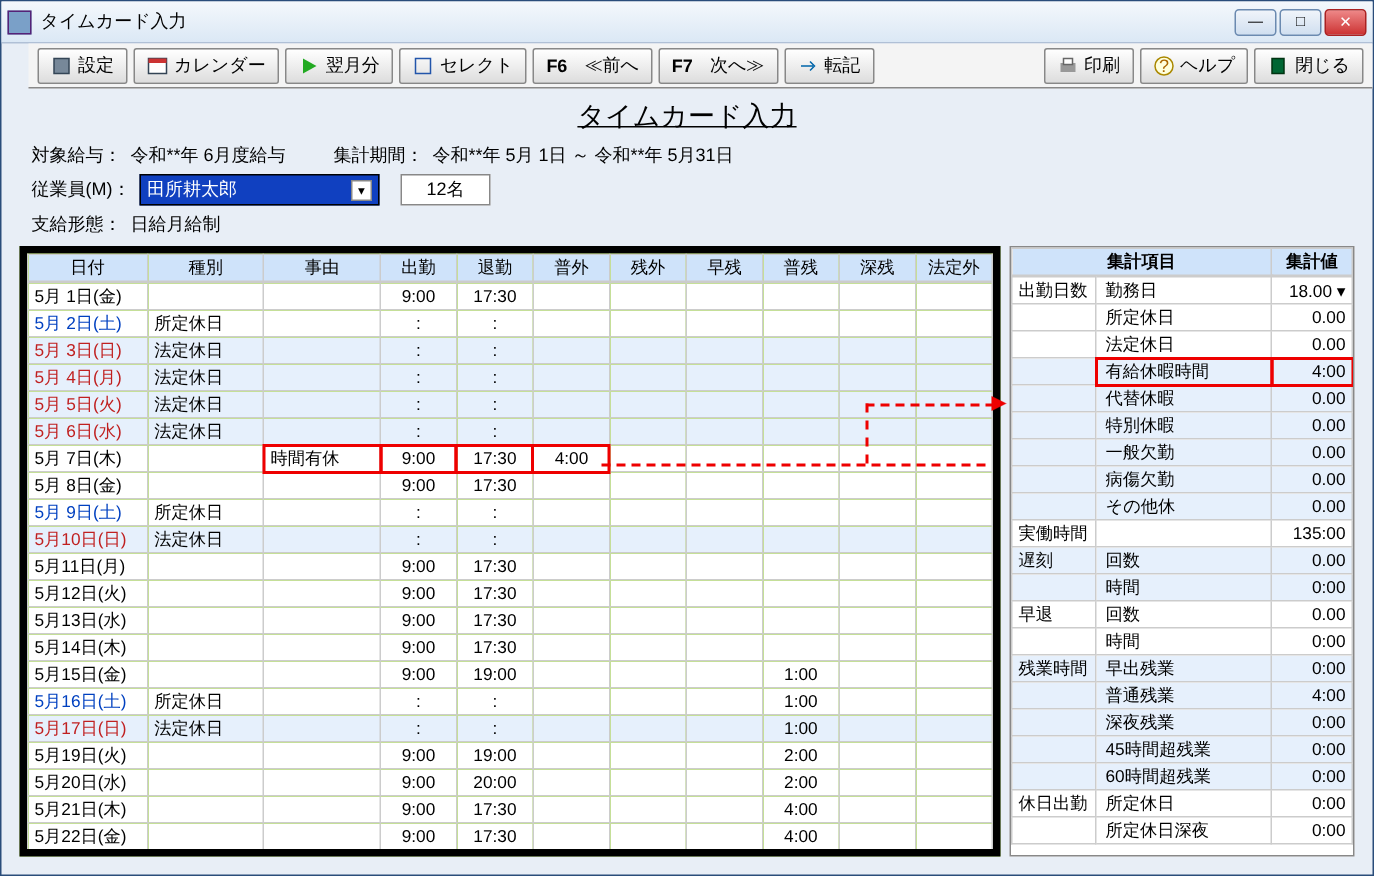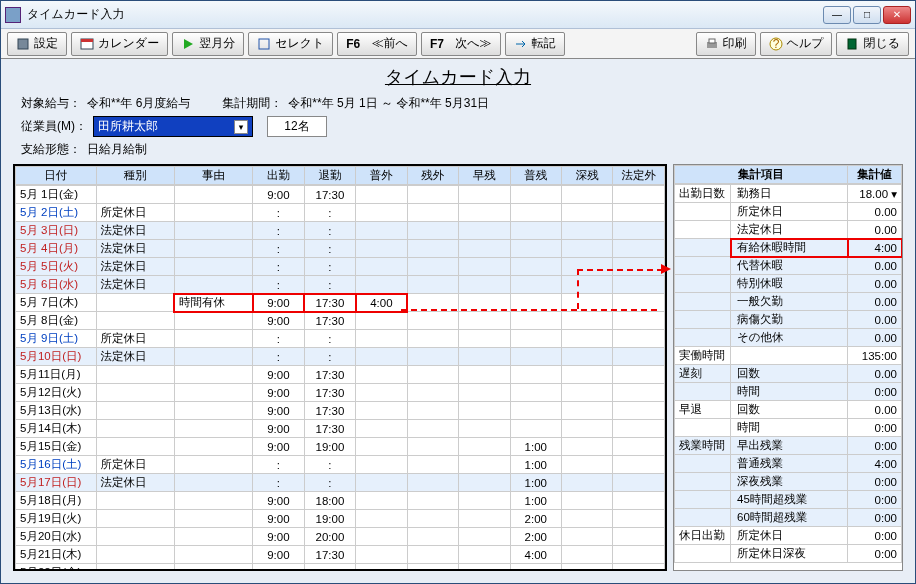--- a/index.html
+++ b/index.html
@@ -8,40 +8,40 @@
 
 .window { width: 916px; height: 584px; border: 1px solid #2a4d7a; background: #e8eef6; display: flex; flex-direction: column; }
 .titlebar { height: 28px; background: linear-gradient(#f4f8fc,#dbe8f5); display: flex; align-items: center; padding: 0 4px; border-bottom: 1px solid #b0c0d6; }
 .titlebar .icon { width: 16px; height: 16px; background: #7aa0c8; border: 1px solid #527; margin-right: 6px; }
 .titlebar .title { flex: 1; color: #000; }
 .winbtns { display: flex; gap: 2px; }
 .winbtn { width: 28px; height: 18px; border: 1px solid #6b8ab0; background: linear-gradient(#f0f4fa,#d0dff0); border-radius: 3px; display:flex;align-items:center;justify-content:center; font-size:10px;}
 .winbtn.close { background: linear-gradient(#e88,#c33); color:#fff; border-color:#a22;}
 
 
-.toolbar { height: 30px; background: #f4f4f4; border-bottom:1px solid #888; display:flex; align-items:center; padding:0 6px; gap:4px; }
+.toolbar { height: 30px; background: #f4f4f4; border-bottom:1px solid #888; display:flex; align-items:center; padding:0 6px; gap:4px;margin-left:18px; }
 .tbtn { height: 24px; padding: 0 8px; border:1px solid #888; background:linear-gradient(#fff,#ddd); display:flex; align-items:center; gap:4px; font-size:12px; border-radius:2px;}
 .tbtn .ic { width:14px; height:14px; }
 .toolbar .spacer { flex:1; }
 
 
 .header-area { padding: 6px 20px 4px 20px; text-align:center; }
 .page-title { font-size: 18px; text-decoration: underline; color:#000; }
 
 .meta { padding: 2px 20px; font-size:12px; color:#000; }
 .meta-row { display:flex; align-items:center; gap:6px; margin-bottom:4px; }
 .meta-label { display:inline-block; }
 .meta-val { display:inline-block; }
 .emp-select { background:#1040c0; color:#fff; padding:1px 4px; border:1px solid #000; display:inline-flex; align-items:center; width:160px; justify-content:space-between;}
 .emp-select .dd { background:#fff; color:#000; border:1px solid #888; width:14px; height:14px; display:flex;align-items:center;justify-content:center;font-size:9px;}
 .count-box { border:1px solid #888; background:#fff; padding:1px 8px; margin-left:8px; min-width:60px; text-align:center;}
 
 
 .main { flex:1; display:flex; padding:0 12px 12px 12px; gap:6px; overflow:hidden; position:relative;}
-.left-pane { flex:1; border:2px solid #000000; background:#bef264; display:flex; flex-direction:column; overflow:hidden;}
+.left-pane { flex:1; border:5px solid #000000; background:#bef264; display:flex; flex-direction:column; overflow:hidden;}
 .right-pane { width:230px; border:1px solid #888; background:#fff; display:flex; flex-direction:column; overflow:hidden;}
 
 table { border-collapse:collapse; width:100%; }
 th, td { border:1px solid #ccc; font-size:11.5px; padding:1px 4px; height:18px; white-space:nowrap; overflow:hidden; }
 th { background:#cfe3fa; font-weight:normal; text-align:center; }
 td { background:#fff; text-align:left; }
 tr.altband td { background:#e6f0fc; }
 td.num { text-align:right; }
 td.center { text-align:center; }
 .date-blue { color:#0040c0; }
@@ -418,33 +418,20 @@
                 <td class="num center">:</td>
                 <td class="num center">:</td>
                 <td class="num center"></td>
                 <td class="num center"></td>
                 <td class="num center"></td>
                 <td class="num center">1:00</td>
                 <td class="num center"></td>
                 <td class="num center"></td>
               </tr>
               <tr>
-                <td class="date-black">5月18日(月)</td>
-                <td></td>
-                <td></td>
-                <td class="num center">9:00</td>
-                <td class="num center">18:00</td>
-                <td class="num center"></td>
-                <td class="num center"></td>
-                <td class="num center"></td>
-                <td class="num center">1:00</td>
-                <td class="num center"></td>
-                <td class="num center"></td>
-              </tr>
-              <tr>
                 <td class="date-black">5月19日(火)</td>
                 <td></td>
                 <td></td>
                 <td class="num center">9:00</td>
                 <td class="num center">19:00</td>
                 <td class="num center"></td>
                 <td class="num center"></td>
                 <td class="num center"></td>
                 <td class="num center">2:00</td>
                 <td class="num center"></td>

